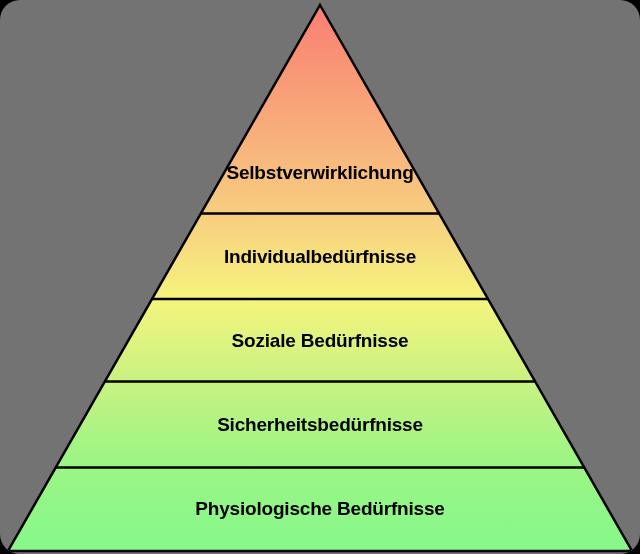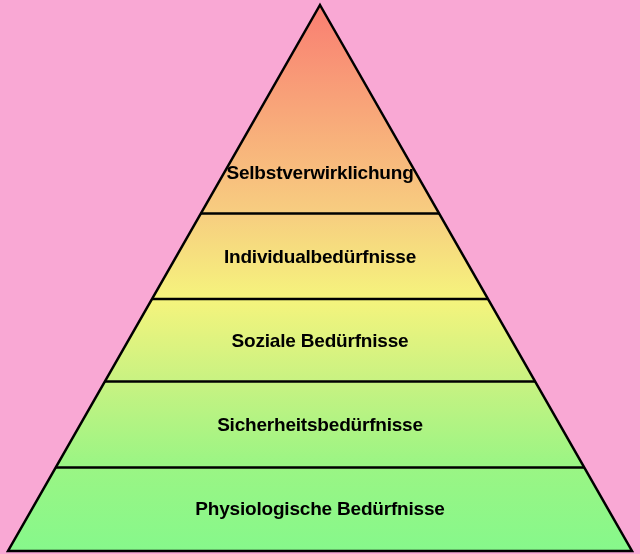--- a/index.html
+++ b/index.html
@@ -18,21 +18,21 @@
   .lvl-label {
     font-family: "Liberation Sans", sans-serif;
     font-weight: bold;
     font-size: 19px;
     letter-spacing: -0.2px;
   }
 </style>
 </head>
 <body style="background: rgb(0, 0, 0);">
 
-<div class="stage" style="background: #f9a8d4;">
+<div class="stage" style="background: #737373; border-radius: 20px;">
   <svg width="640" height="554" viewBox="0 0 640 554" xmlns="http://www.w3.org/2000/svg">
     <defs>
       <linearGradient id="pyrGrad" x1="0" y1="0" x2="0" y2="1">
           <stop offset="0%" stop-color="#f97e72"></stop>
           <stop offset="38%" stop-color="#f7cd80"></stop>
           <stop offset="54%" stop-color="#f5f47d"></stop>
           <stop offset="69%" stop-color="#c8f282"></stop>
           <stop offset="84%" stop-color="#9bf584"></stop>
           <stop offset="100%" stop-color="#86f88b"></stop>
         </linearGradient>

